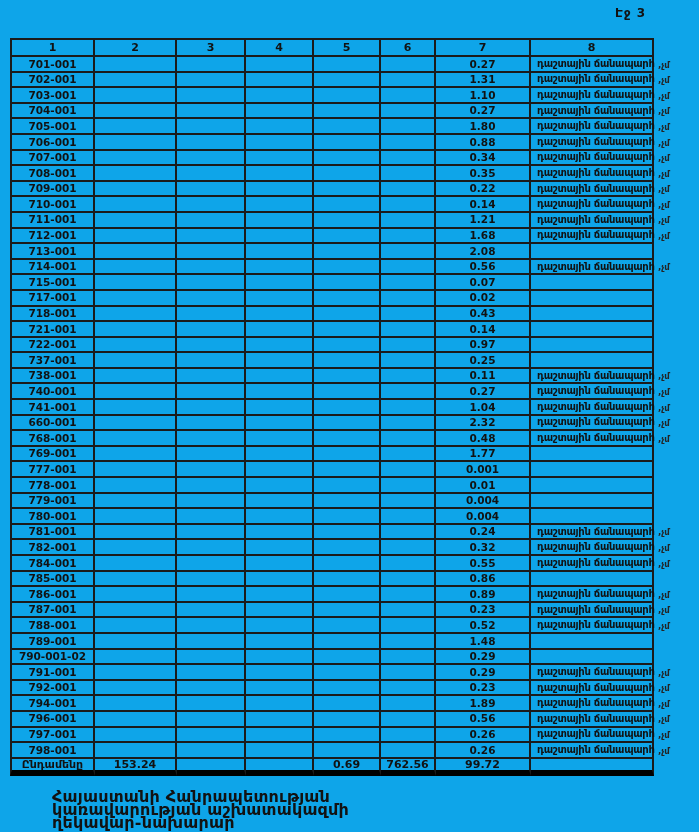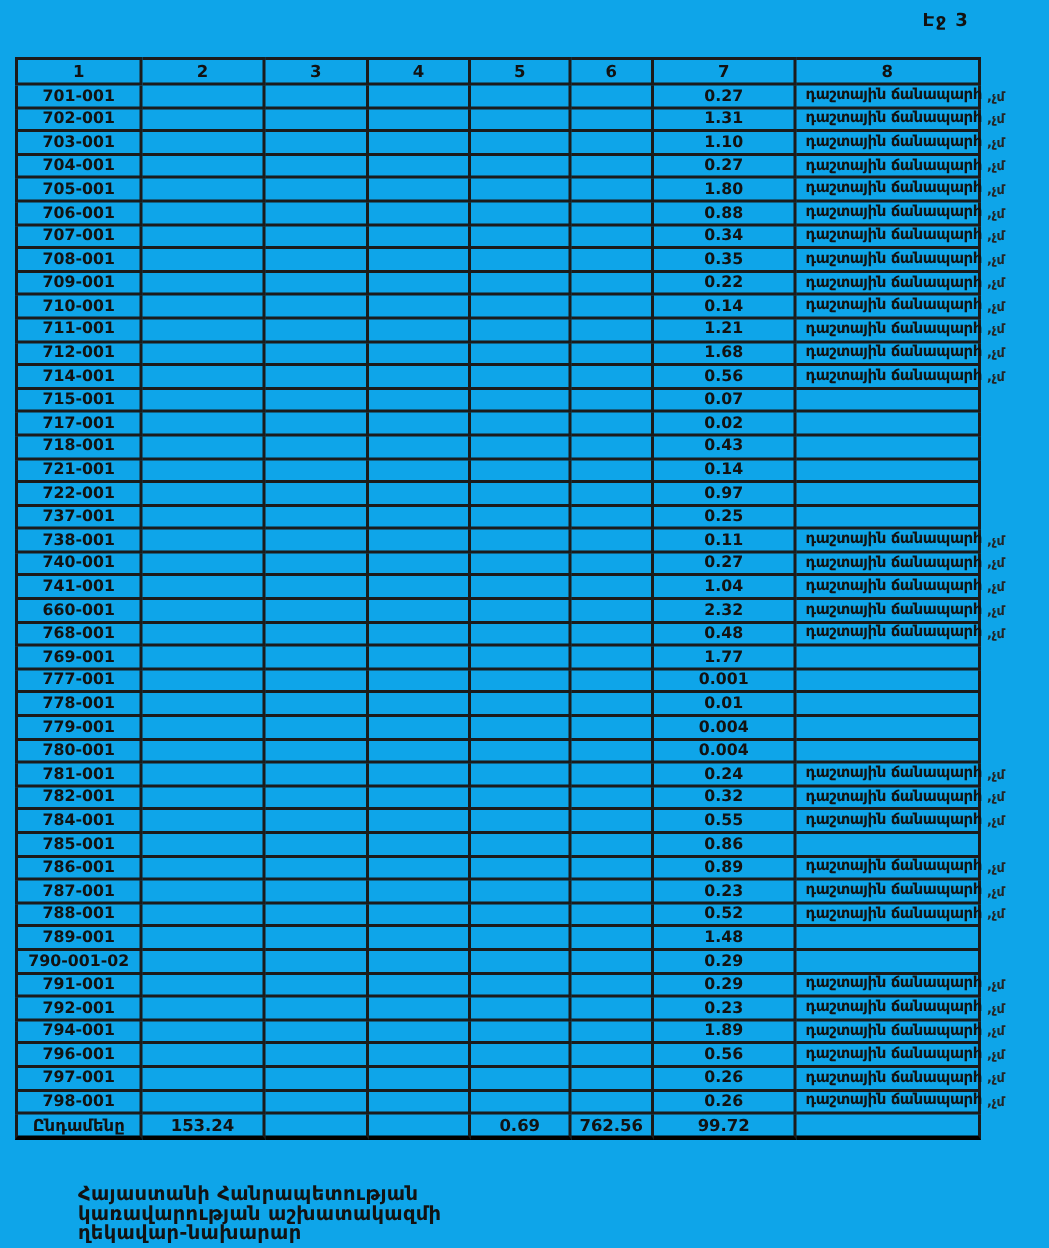--- a/index.html
+++ b/index.html
@@ -44,40 +44,40 @@
     align-items: center;
     justify-content: center;
     font-size: 10.5px;
     font-weight: bold;
     white-space: nowrap;
     overflow: visible;
     line-height: 1;
   }
   .c.first { border-left: 2.5px solid #1b1b1b; }
   .header-row .c { border-top: 2.5px solid #1b1b1b; font-size: 11px; }
-  .total-row .c { border-bottom: 3px solid #000000; font-size: 11px; }
+  .total-row .c { border-bottom: 6px solid #000000; font-size: 11px; }
   .c.note {
     justify-content: flex-start;
     padding-left: 6px;
     font-size: 10px;
     letter-spacing: -0.3px;
   }
   .c.suffix {
     border: none;
     justify-content: flex-start;
     padding-left: 4px;
     font-size: 8.5px;
     font-weight: bold;
     color: #242424;
   }
   .footer-left {
     position: absolute;
     top: 790px;
     left: 52px;
-    font-size: 13px;
+    font-size: 16px;
     font-weight: bold;
     line-height: 13px;
     letter-spacing: 0.2px;
   }
   .footer-right {
     position: absolute;
     top: 852px;
     left: 524px;
     font-size: 11.5px;
     font-weight: bold;
@@ -243,20 +243,31 @@
     <div class="c"></div>
     <div class="c"></div>
     <div class="c"></div>
     <div class="c"></div>
     <div class="c"></div>
     <div class="c">1.68</div>
     <div class="c note">դաշտային ճանապարհ</div>
     <div class="c suffix">,չմ</div>
   </div>
 
+  <div class="row">
+    <div class="c first">713-001</div>
+    <div class="c"></div>
+    <div class="c"></div>
+    <div class="c"></div>
+    <div class="c"></div>
+    <div class="c"></div>
+    <div class="c">2.08</div>
+    <div class="c note"></div>
+    <div class="c suffix"></div>
+  </div>
 
   <div class="row">
     <div class="c first">714-001</div>
     <div class="c"></div>
     <div class="c"></div>
     <div class="c"></div>
     <div class="c"></div>
     <div class="c"></div>
     <div class="c">0.56</div>
     <div class="c note">դաշտային ճանապարհ</div>

